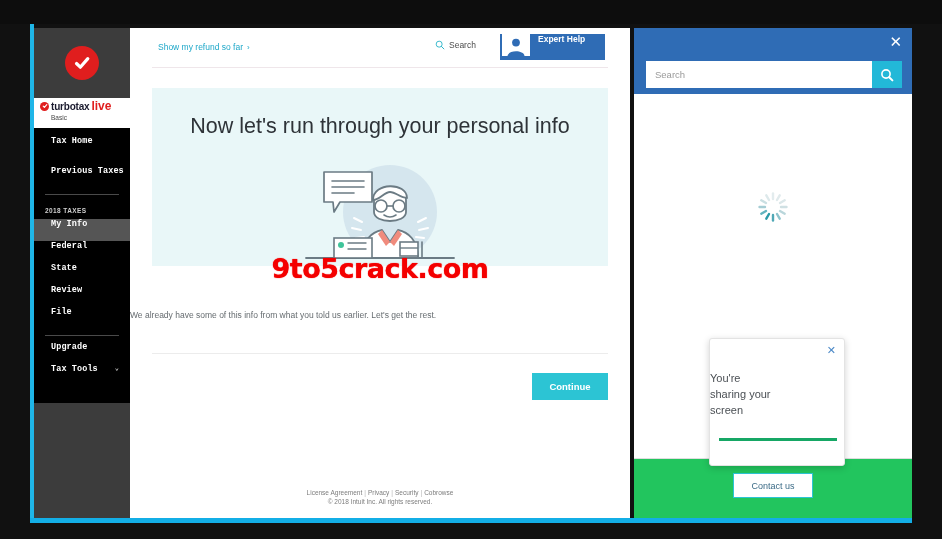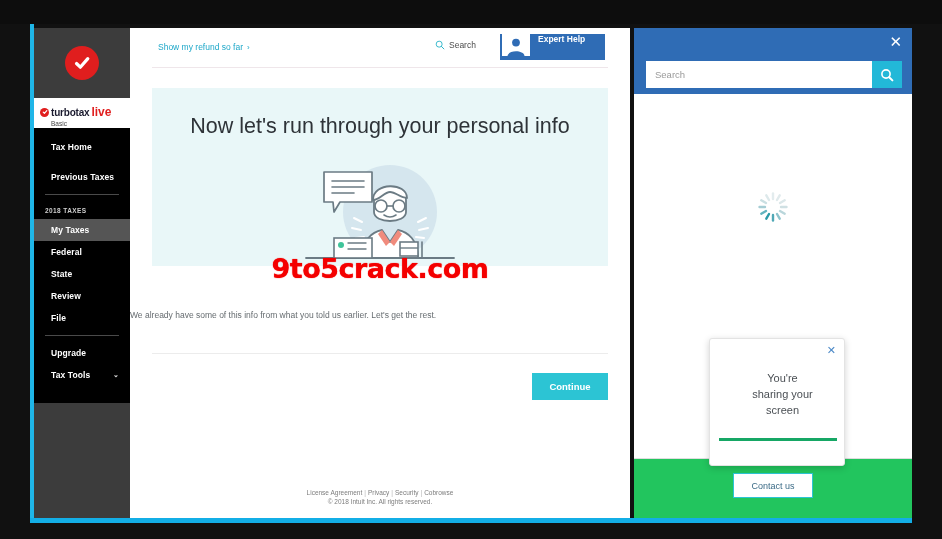--- a/index.html
+++ b/index.html
@@ -32,39 +32,40 @@
   }
   .check-circle {
     width:34px; height:34px; border-radius:50%;
     background:#e01e1e;
     display:flex; align-items:center; justify-content:center;
   }
   .check-circle svg { display:block; }
 
   #brand-block {
     position:absolute; left:0; top:70px; width:96px; height:30px;
-    background:#ffffff; padding:7px 0 0 6px;
+    background:#ffffff; padding:1px 0 0 6px;
   }
   .brand-row { display:flex; align-items:center; gap:2px; }
   .brand-dot {
     width:9px; height:9px; border-radius:50%; background:#e01e1e;
     display:flex; align-items:center; justify-content:center; flex:0 0 auto;
   }
   .brand-turbotax { font-size:10px; font-weight:bold; color:#1a1a2e; letter-spacing:-.2px; }
   .brand-live { font-size:12px; font-weight:bold; color:#e01e1e; }
   .brand-sub { font-size:6.5px; color:#444; margin-left:11px; margin-top:1px; }
 
   #nav-block {
     position:absolute; left:0; top:100px; width:96px; height:275px;
     background:#000000;
   }
   .nav-item {
-    height:22px; display:flex; align-items:center;
+    height:22px; display:flex; 
     padding-left:17px; color:#ffffff; font-size:8.5px; font-weight:bold;
     letter-spacing:.1px;
+    font-family:Liberation Mono, monospace;
   }
   .nav-gap-8 { height:8px; }
   .nav-section-label {
     height:18px; display:flex; align-items:center; padding-left:11px;
     color:#cfcfcf; font-size:6.5px; font-weight:bold; letter-spacing:.4px;
   }
   .nav-item.active { background:#555555; }
   .nav-divider { height:1px; background:#4a4a4a; margin:6px 11px; }
   .nav-item .chev { margin-left:auto; margin-right:11px; font-size:7px; color:#ddd; }
 
@@ -198,22 +199,22 @@
   #share-card {
     position:absolute; left:709px; top:338px; width:136px; height:128px;
     background:#ffffff; border:1px solid #e3e3e3; border-radius:3px;
     box-shadow:0 2px 7px rgba(0,0,0,.18); z-index:30;
   }
   #share-close {
     position:absolute; right:8px; top:6px; color:#4a88c7; font-size:11px;
     line-height:1; cursor:pointer;
   }
   #share-text {
-    position:absolute; left:0; width:136px; top:32px; text-align:center;
-    font-size:11px; color:#4a4f54; line-height:1.45;padding-left:9px;
+    position:absolute; left:0; width:136px; top:32px; 
+    font-size:11px; color:#4a4f54; line-height:1.45;
   }
   #share-progress-track {
     position:absolute; left:9px; top:99px; width:118px; height:3px;
     background:#eeeeee;
   }
   #share-progress-fill { height:3px; width:100%; background:#16a765; }
 </style>
 </head>
 <body>
 
@@ -252,21 +253,21 @@
         <span>Tax Home</span>
       </div>
       <div class="nav-gap-8"></div>
       <div class="nav-item">
         <span>Previous Taxes</span>
       </div>
       <div class="nav-divider"></div>
       <div class="nav-section-label">2018 TAXES</div>
 
       <div class="nav-item active">
-        <span>My Taxes</span>
+        <span>My Info</span>
       </div>
       <div class="nav-item">
         <span>Federal</span>
       </div>
       <div class="nav-item">
         <span>State</span>
       </div>
       <div class="nav-item">
         <span>Review</span>
       </div>

